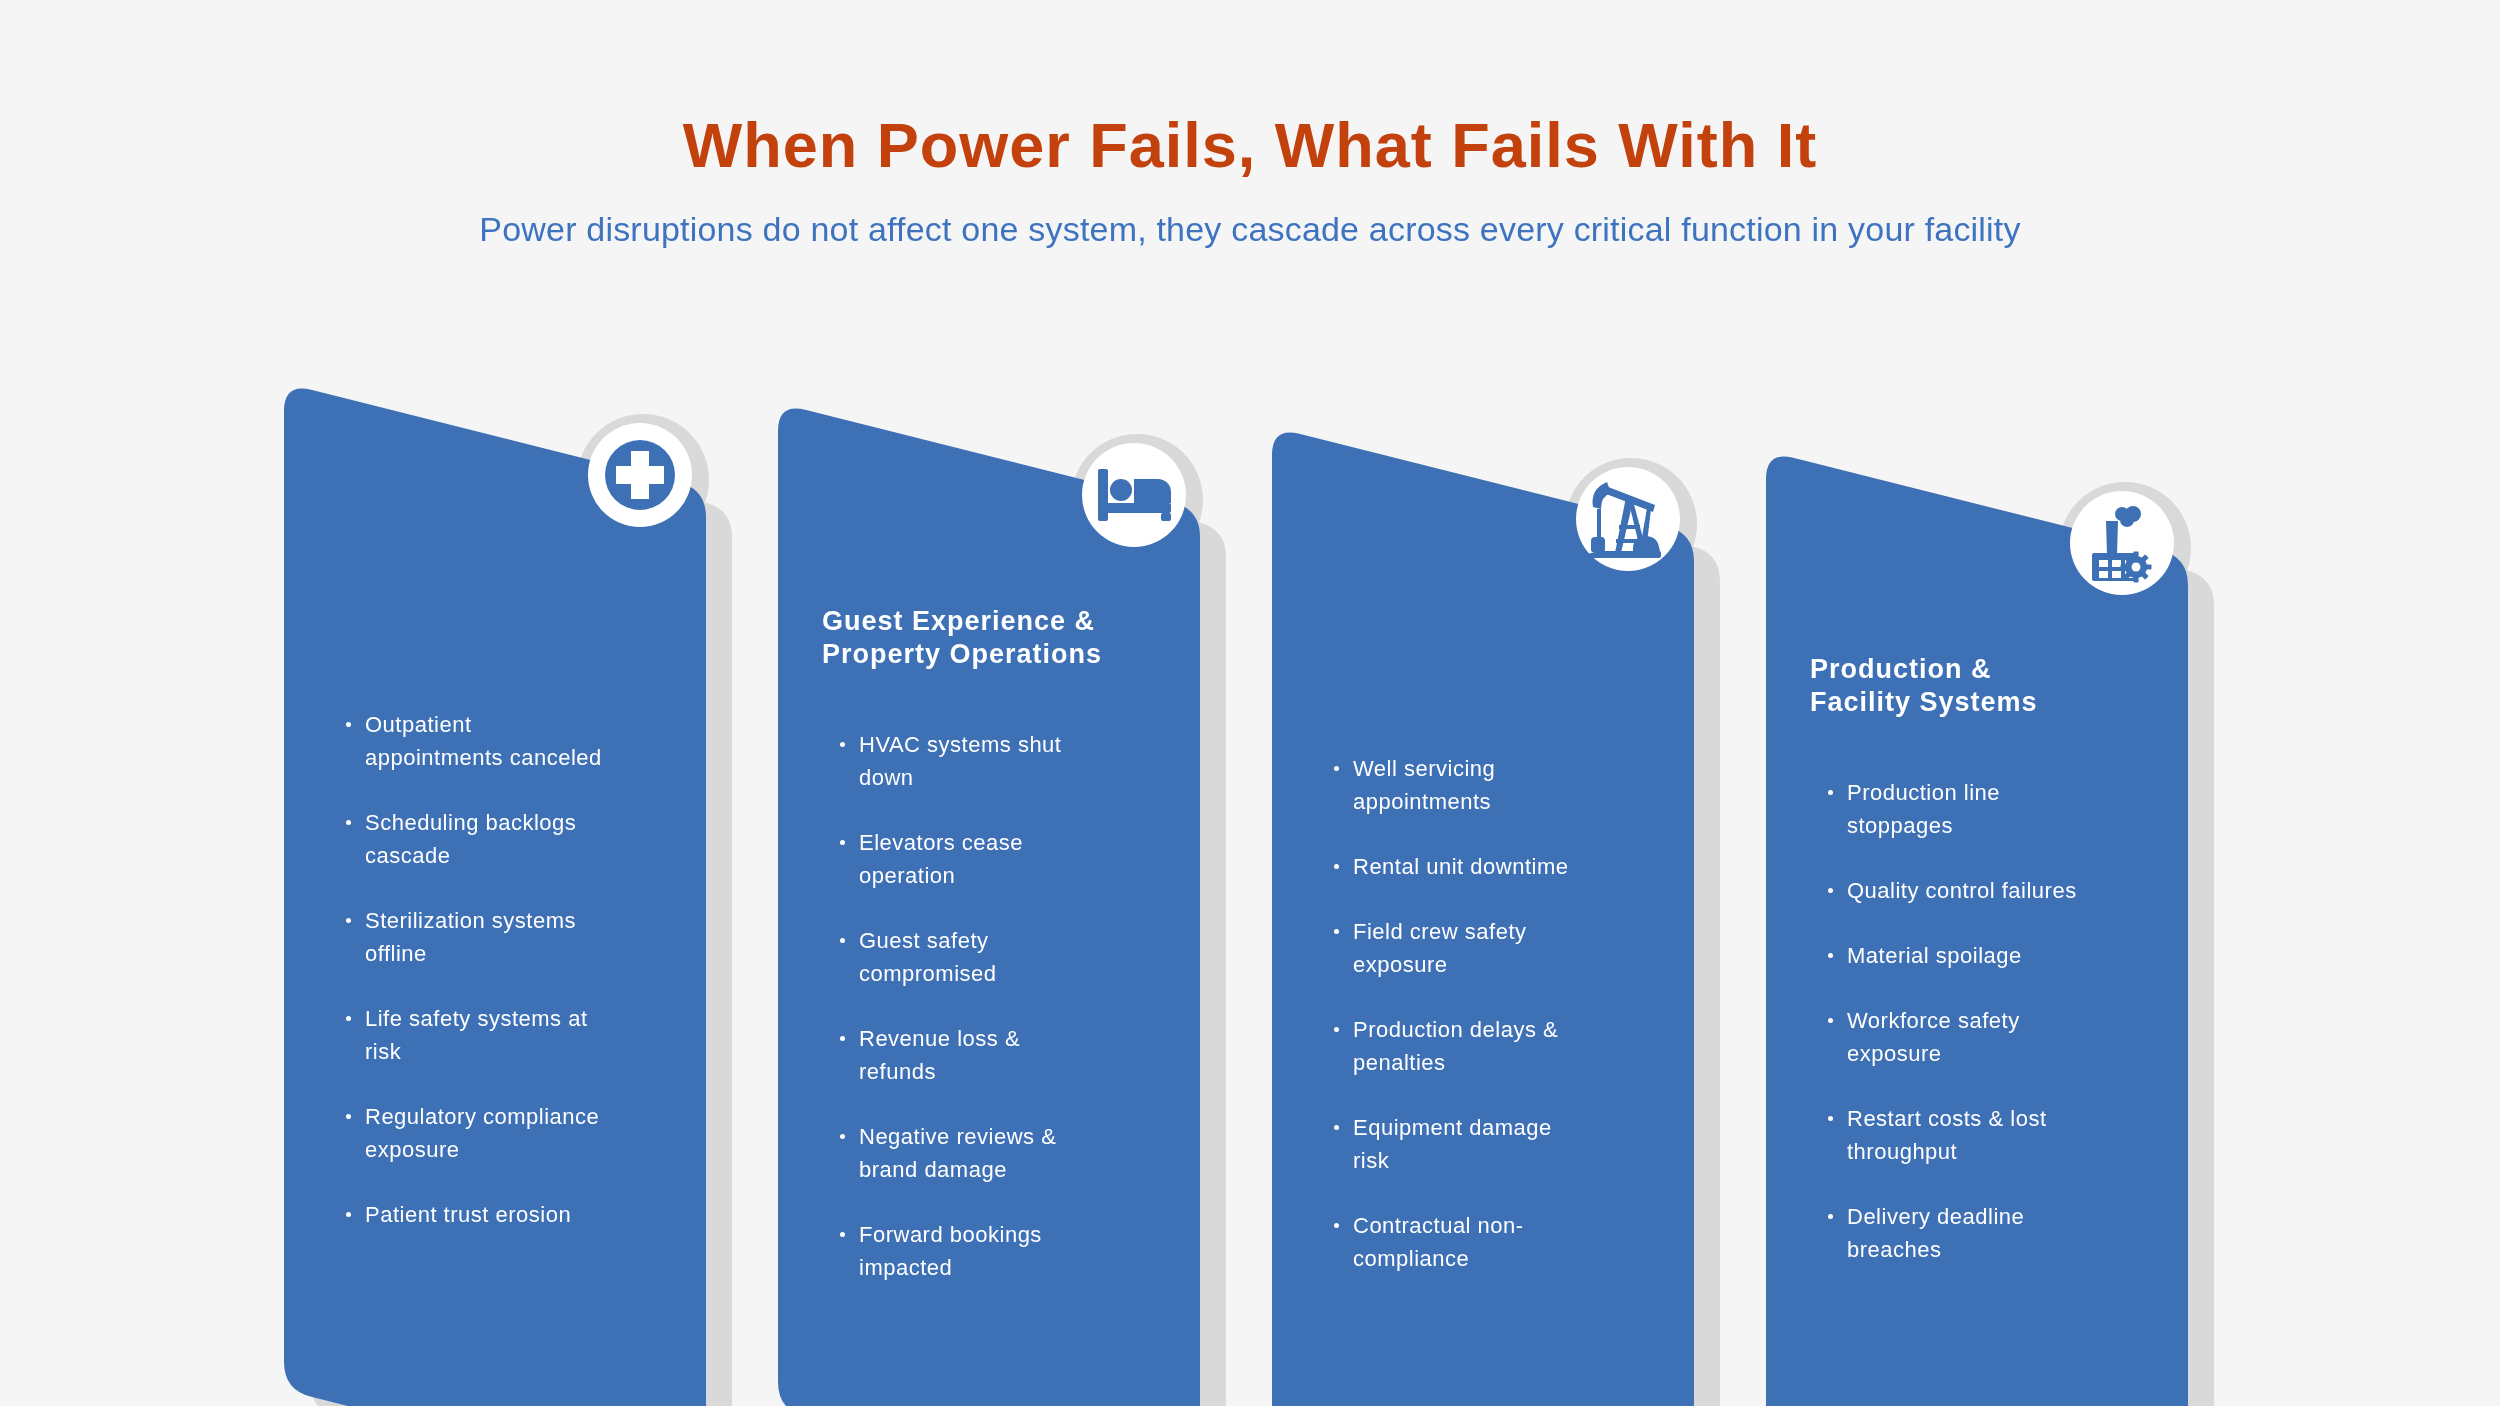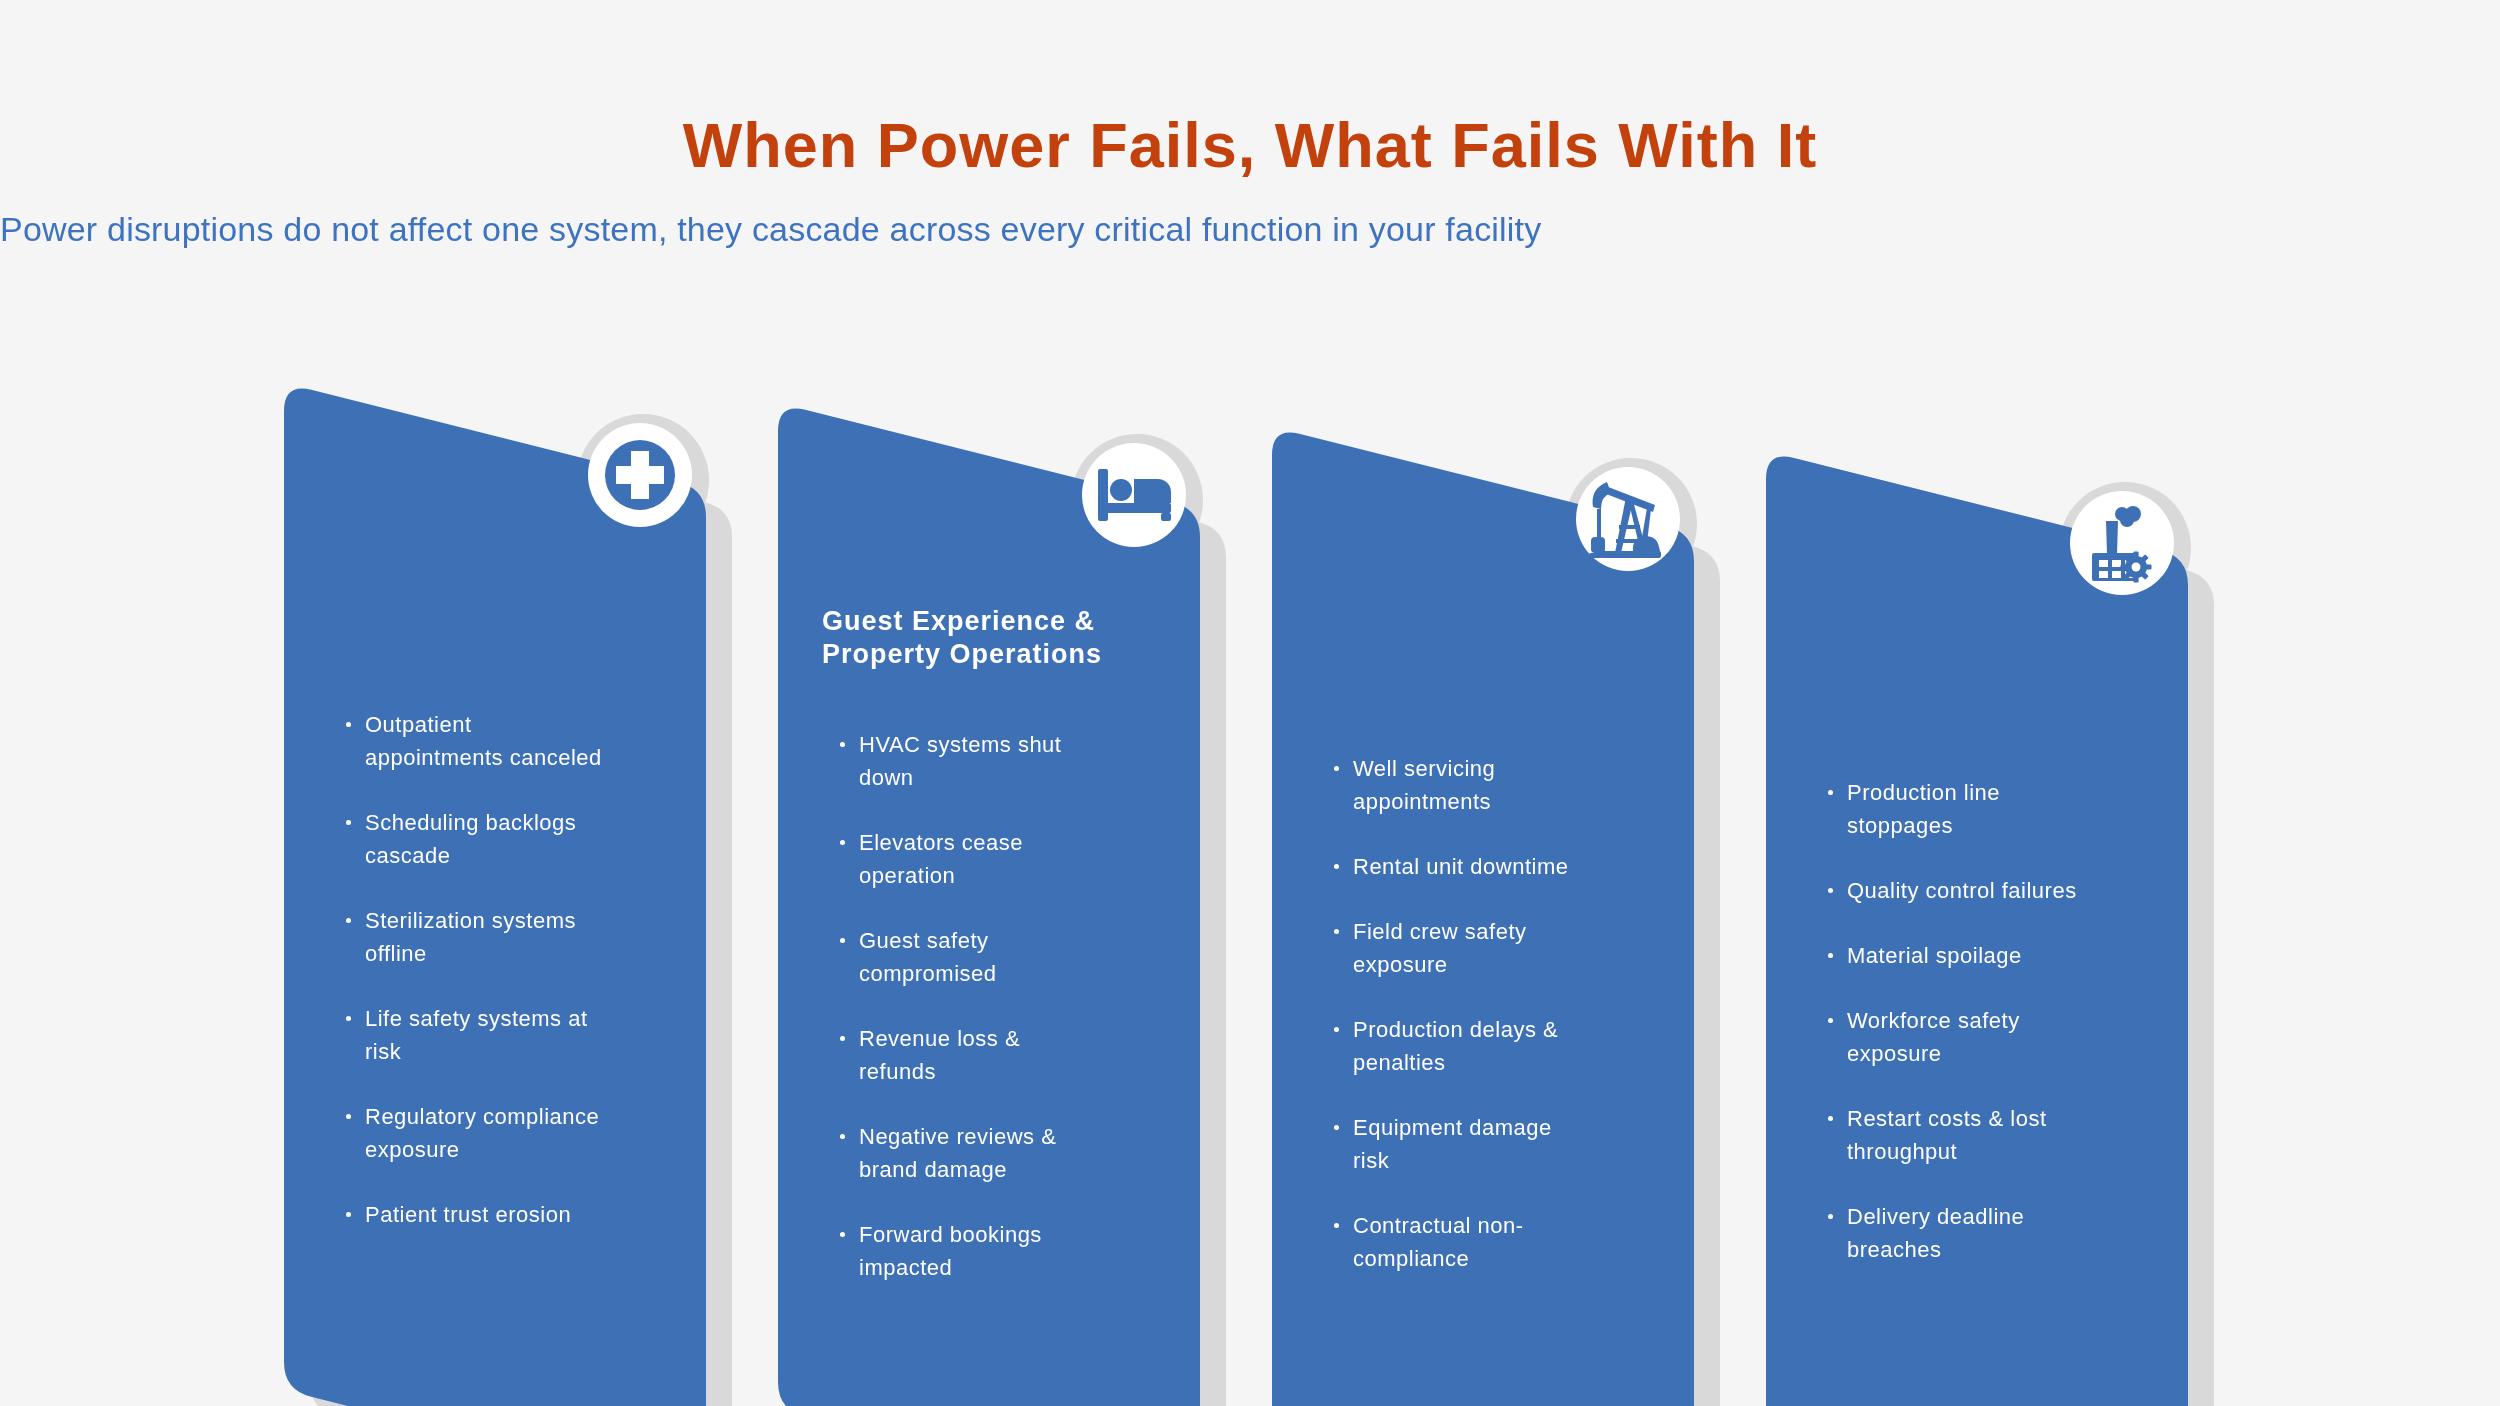--- a/index.html
+++ b/index.html
@@ -9,21 +9,21 @@
     font-family:"Liberation Sans","DejaVu Sans",sans-serif;
   }
   .page{position:absolute;left:0;top:0;width:2500px;height:1406px;}
   .main-title{
     position:absolute;left:0;top:112px;width:2500px;margin:0;
     text-align:center;font-size:63px;line-height:66px;font-weight:bold;
     letter-spacing:1px;color:#c2410c;
   }
   .subtitle{
     position:absolute;left:0;top:210px;width:2500px;margin:0;
-    text-align:left;font-size:34px;line-height:38px;font-weight:400;
+    text-align:center;font-size:34px;line-height:38px;font-weight:400;
     letter-spacing:0.2px;color:#3e73c0;
   }
   .card{position:absolute;width:460px;height:1160px;}
   .card-svg-slot{position:absolute;left:0;top:0;width:460px;height:1160px;}
   .card-title{
     position:absolute;left:44px;top:202px;width:360px;margin:0;
     font-size:27px;line-height:33px;font-weight:bold;letter-spacing:1px;
     color:#ffffff;white-space:pre-line;
   }
   .card-bullets{
@@ -172,20 +172,22 @@
                   <rect x="-2.6" y="-15.5" width="5.2" height="7" rx="1" transform="rotate(180)"></rect>
                   <rect x="-2.6" y="-15.5" width="5.2" height="7" rx="1" transform="rotate(225)"></rect>
                   <rect x="-2.6" y="-15.5" width="5.2" height="7" rx="1" transform="rotate(270)"></rect>
                   <rect x="-2.6" y="-15.5" width="5.2" height="7" rx="1" transform="rotate(315)"></rect>
                   <circle r="11"></circle>
                 </g>
                 <circle r="4.5" fill="#ffffff"></circle>
               </g>
             </g>
           </svg></div>
+    <h2 class="card-title">Production &amp;
+Facility Systems</h2>
     <ul class="card-bullets">
           <li>Production line
 stoppages</li>
           <li>Quality control failures</li>
           <li>Material spoilage</li>
           <li>Workforce safety
 exposure</li>
           <li>Restart costs &amp; lost
 throughput</li>
           <li>Delivery deadline

